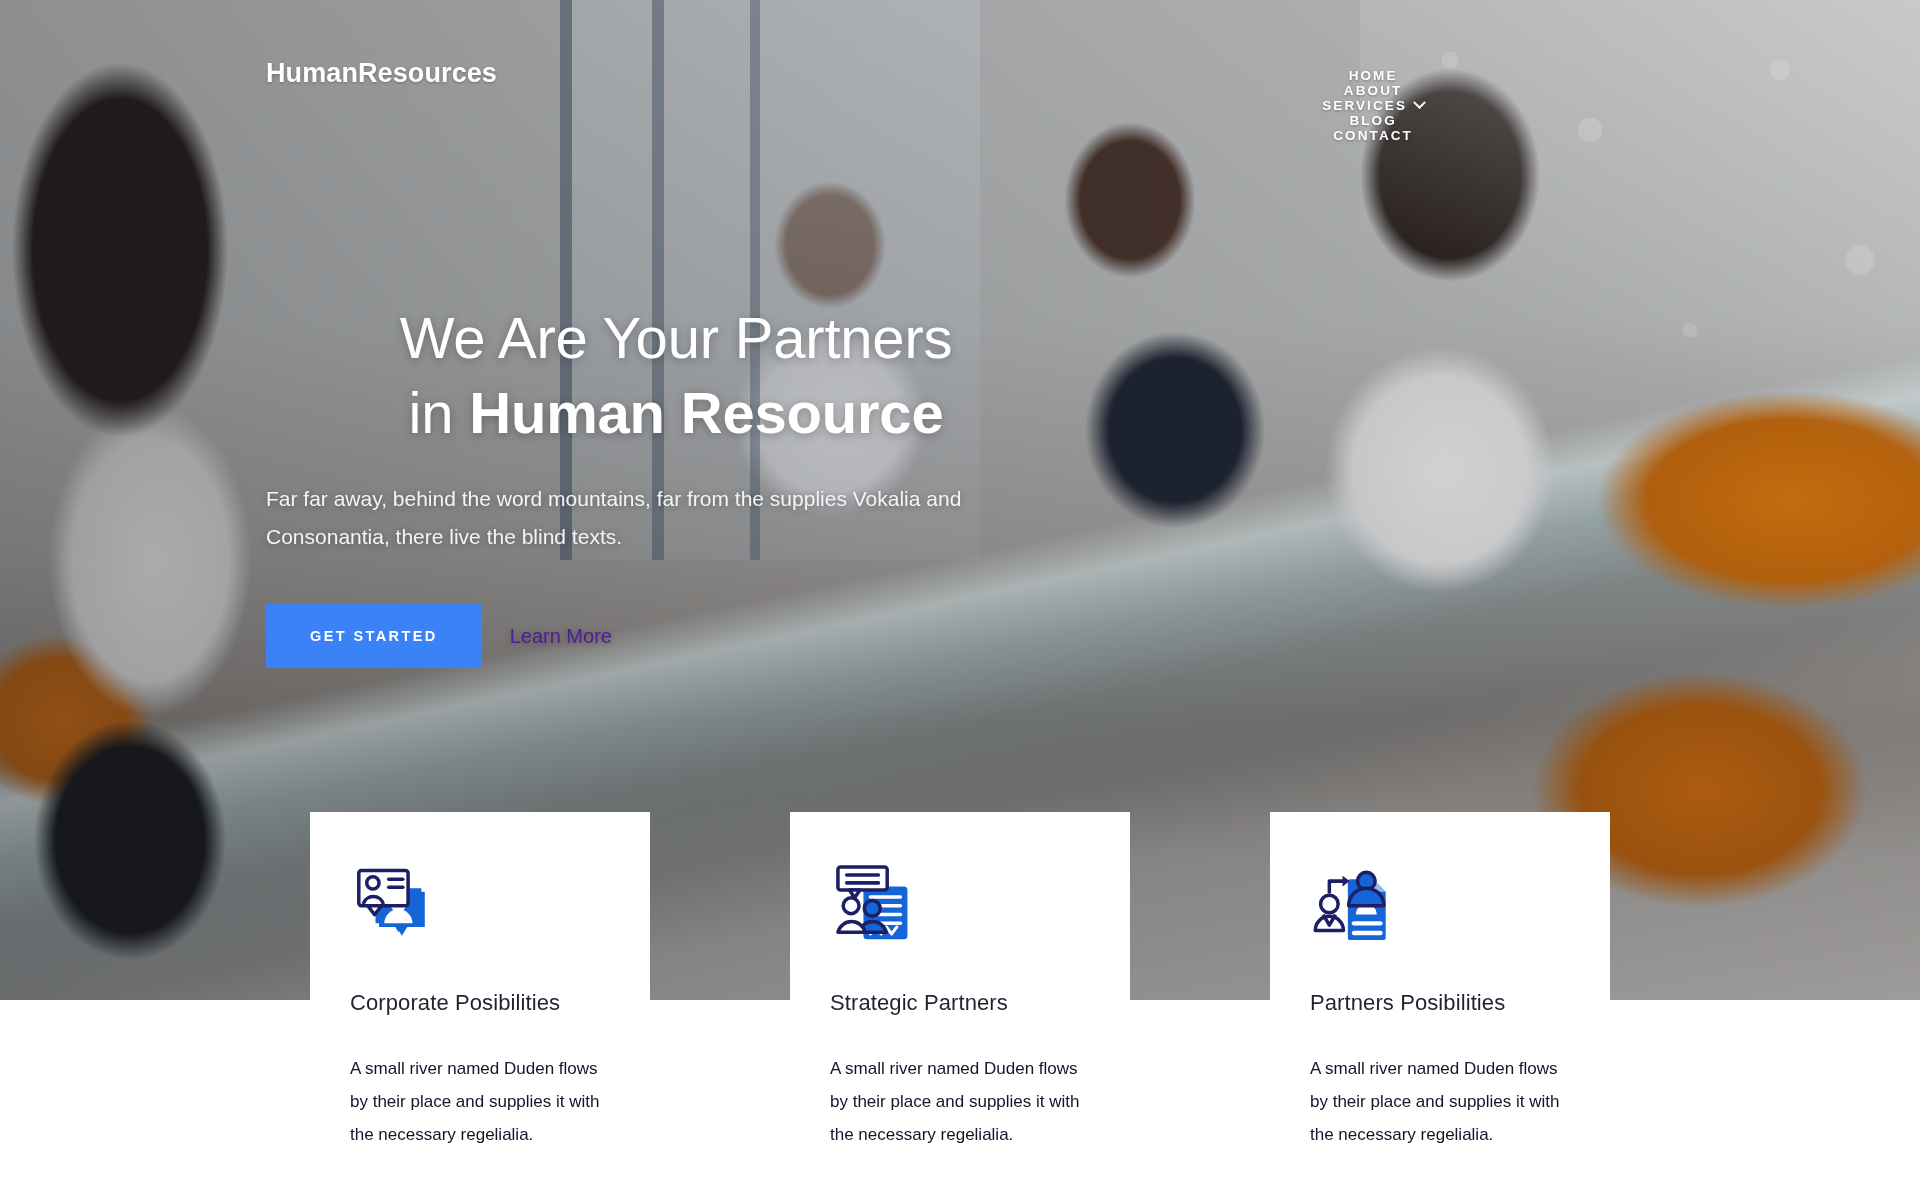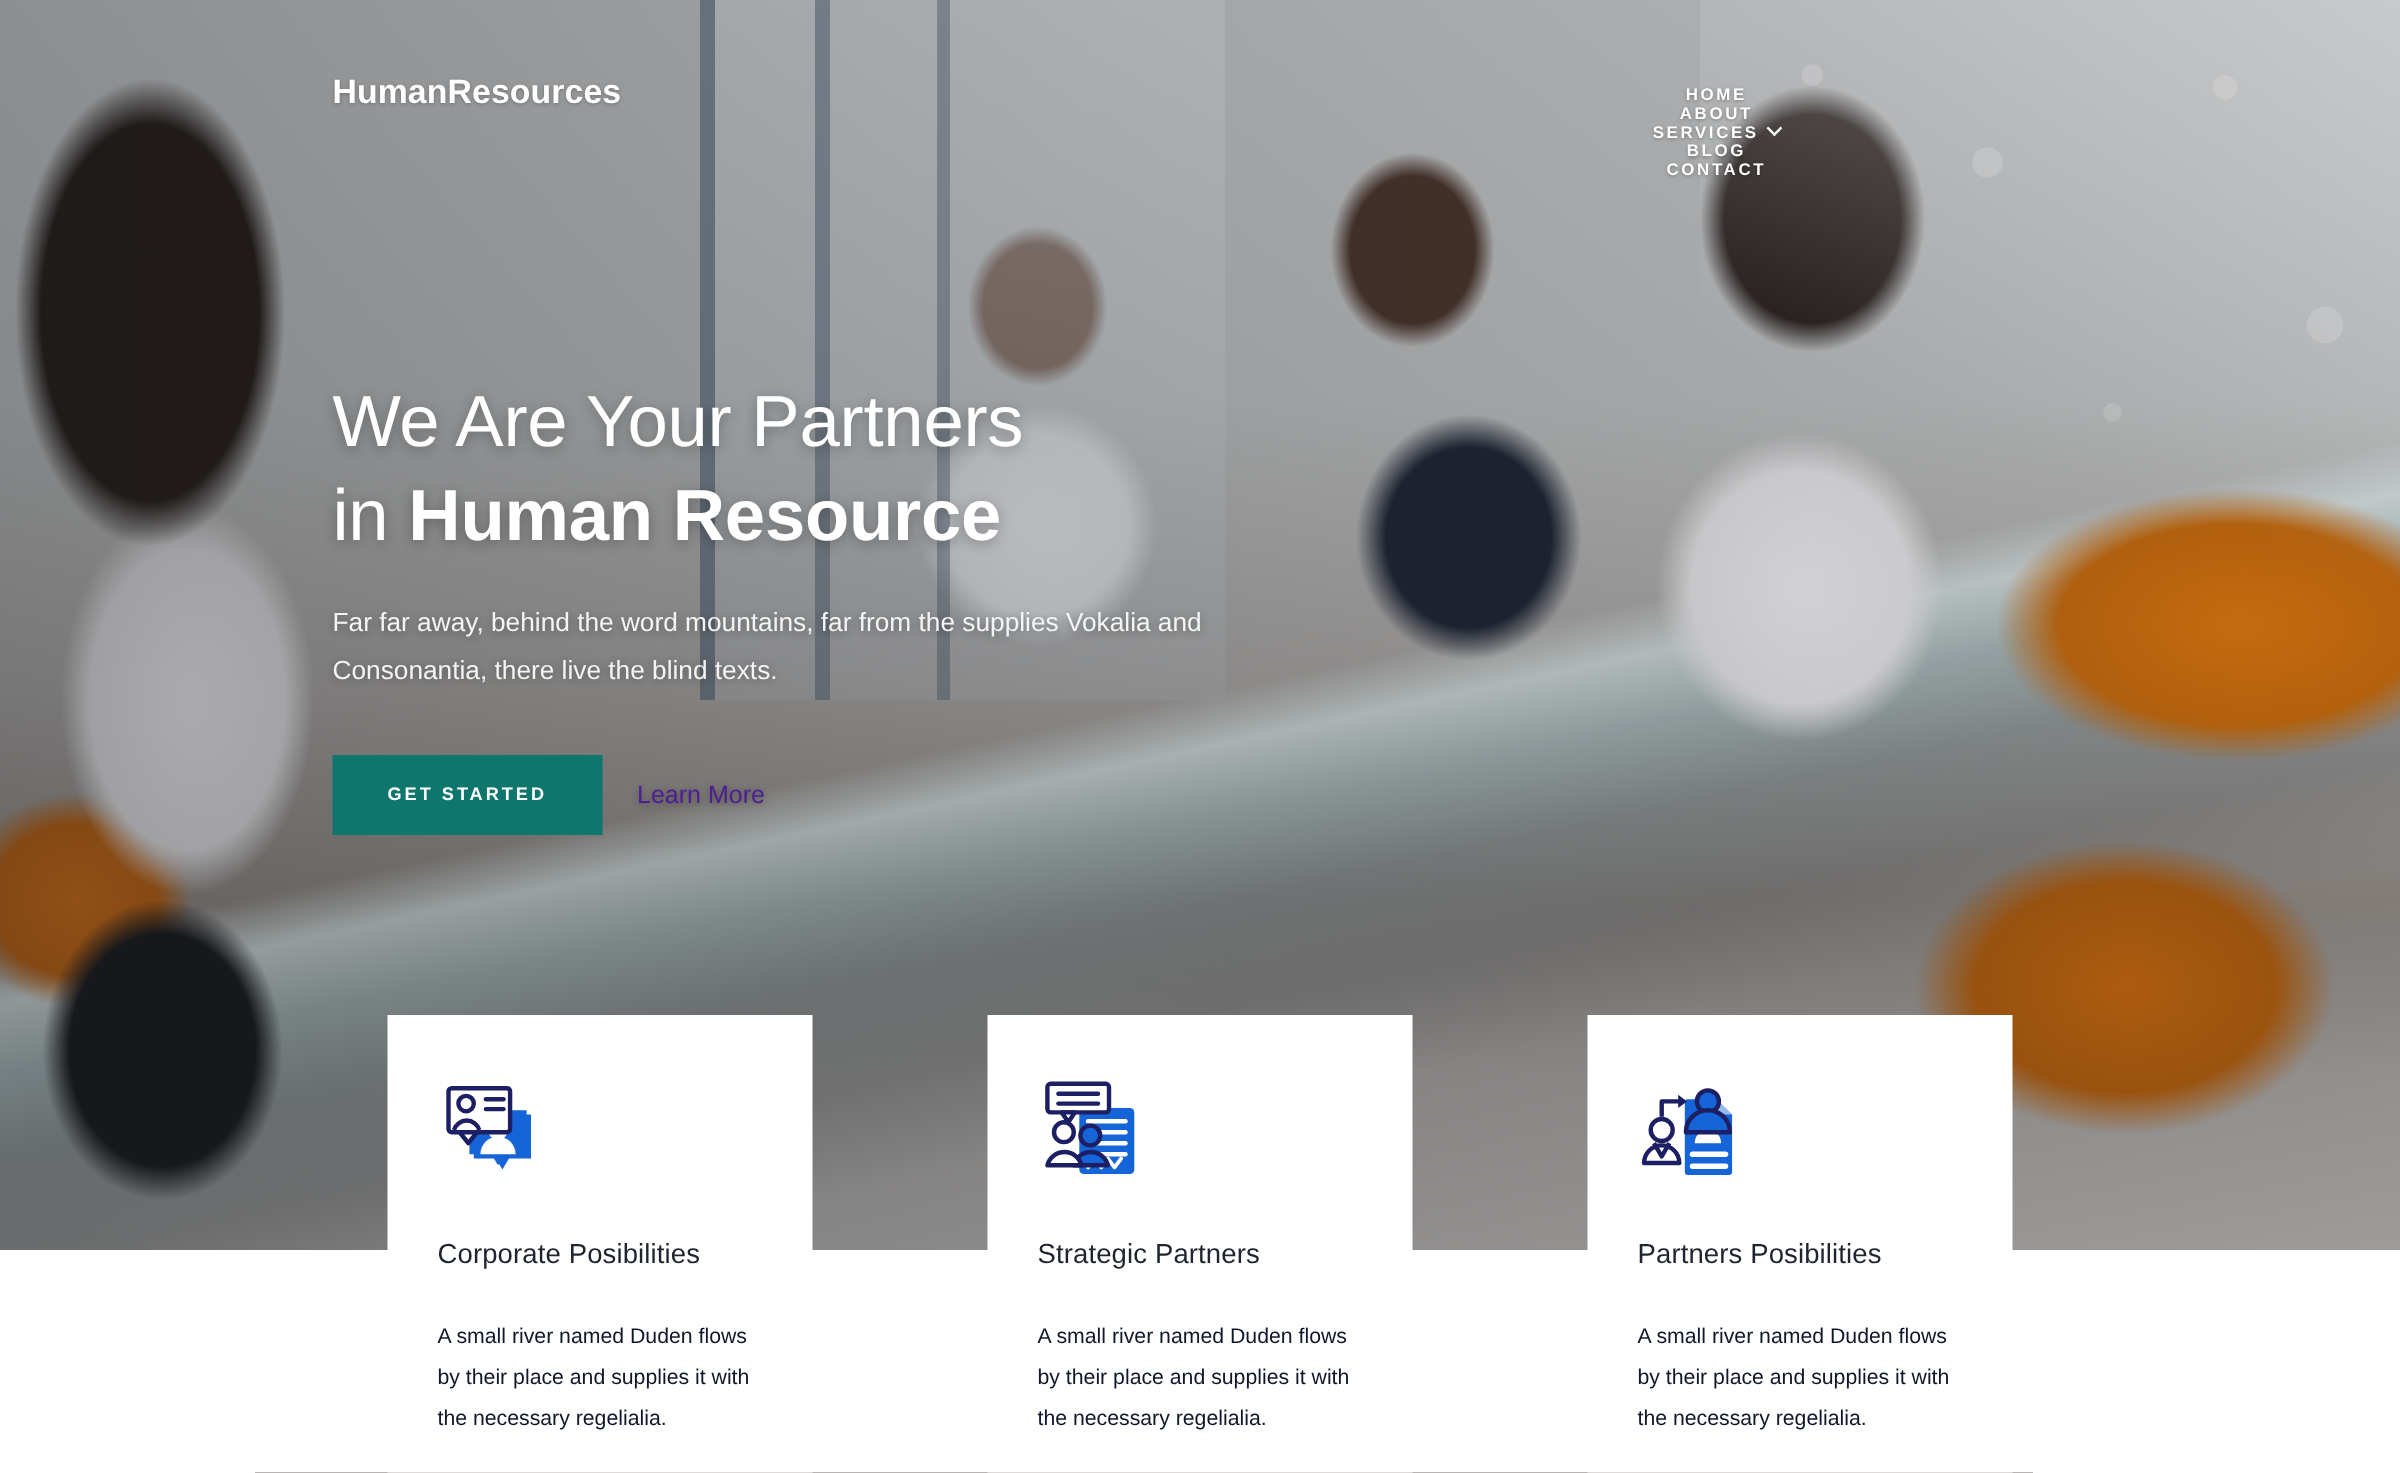--- a/index.html
+++ b/index.html
@@ -123,37 +123,38 @@
     position:absolute; left:266px; top:300px;
     width:820px; z-index:25;
   }
   #hero-title {
     color:#ffffff;
     font-size:58px;
     line-height:75px;
     font-weight:300;
     letter-spacing:-.2px;
     text-shadow:0 2px 10px rgba(0,0,0,.28);
+    text-align:center;
   }
   #hero-title .strong { font-weight:700; }
   #hero-sub {
     margin-top:30px;
     color:#f3f4f5;
     font-size:21px;
     line-height:38px;
     font-weight:400;
     max-width:700px;
     text-shadow:0 1px 7px rgba(0,0,0,.32);
   }
   #hero-actions {
     margin-top:48px;
     display:flex; align-items:center; gap:0;
   }
   #btn-get-started {
-    background:#0f766e;
+    background:#3b82f6;
     color:#ffffff;
     font-size:14.5px;
     font-weight:600;
     letter-spacing:2.4px;
     text-transform:uppercase;
     padding:24px 44px;
     border:none;
     cursor:pointer;
     font-family:"Liberation Sans", sans-serif;
     white-space:nowrap;

